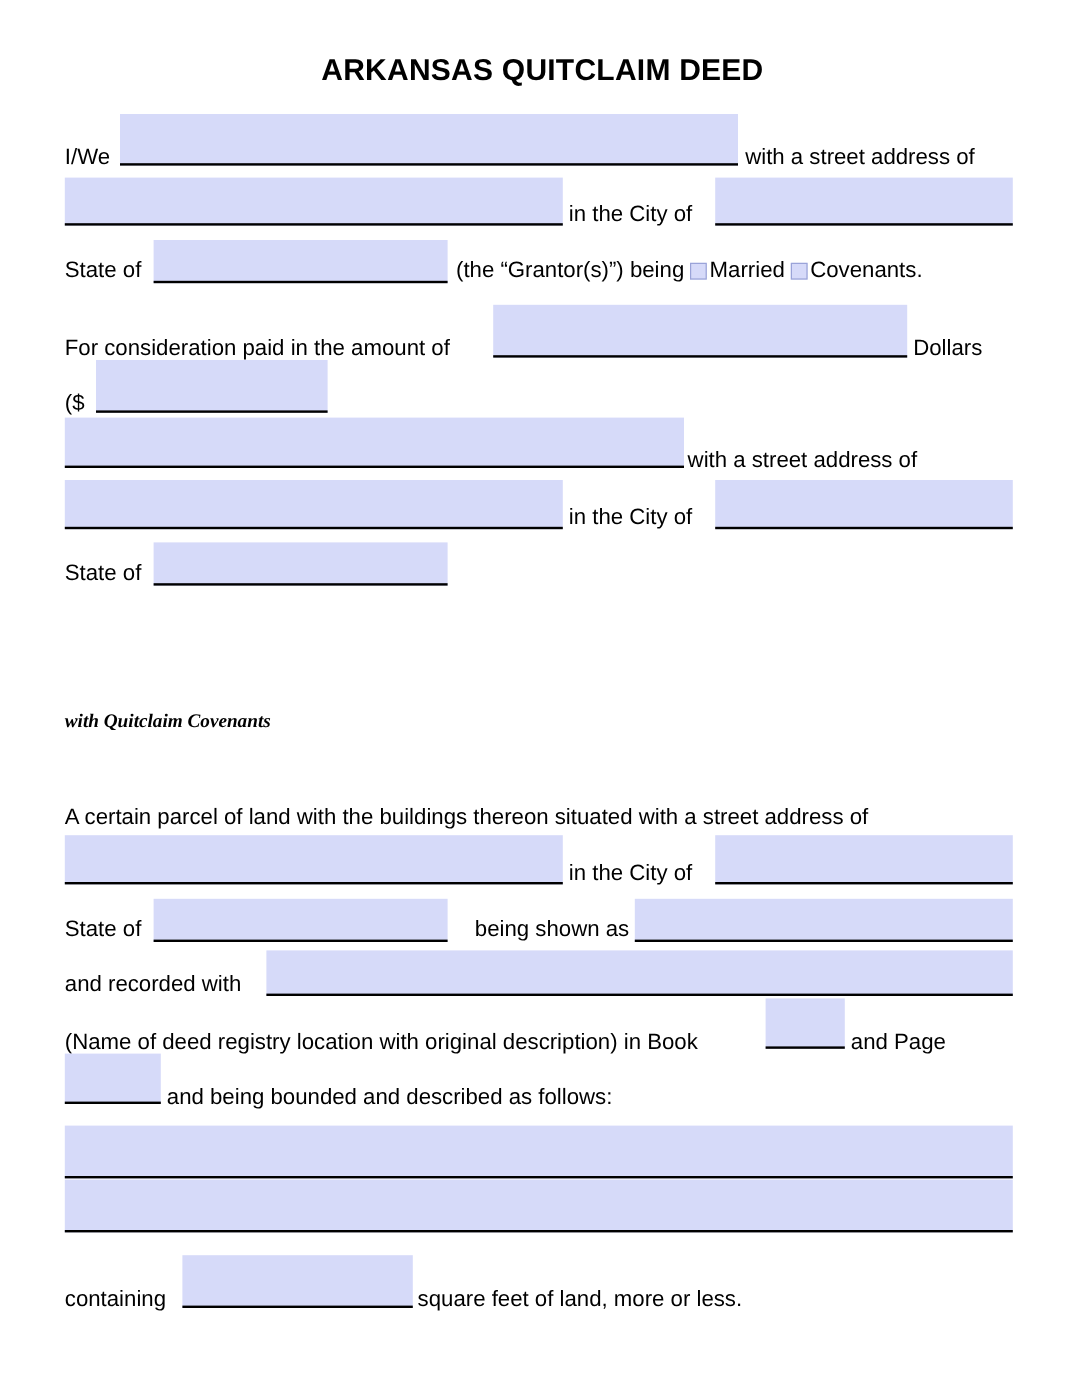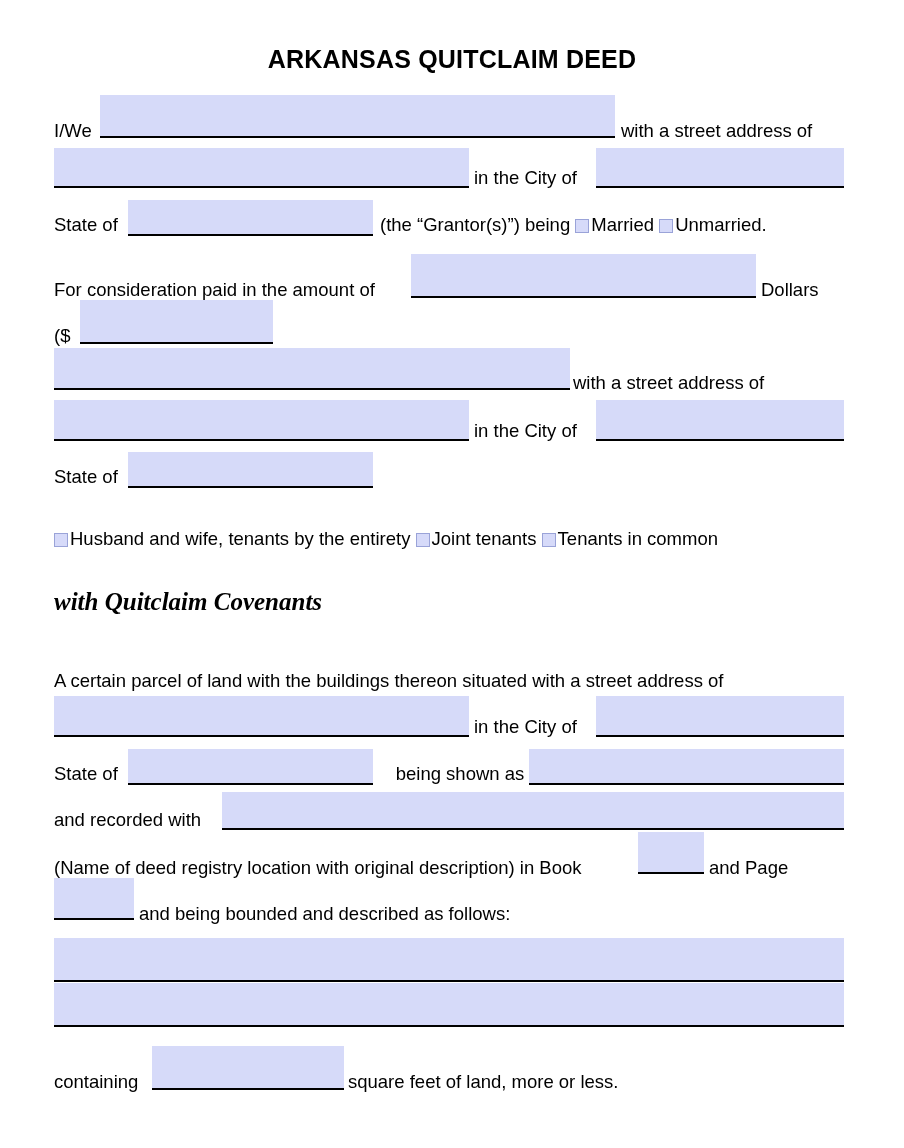--- a/index.html
+++ b/index.html
@@ -85,21 +85,21 @@
     cursor: pointer;
   }
 
   
   .covenants {
     position: absolute;
     left: 54px;
     font-family: "Liberation Serif", serif;
     font-weight: bold;
     font-style: italic;
-    font-size: 25px;
+    font-size: 16px;
     line-height: 24px;
     white-space: nowrap;
     text-align: center;
   }
 </style>
 </head>
 <body>
 
 <div class="page">
 
@@ -117,21 +117,21 @@
   <div class="row" style="left:474px; top:164px; width:140px;">
     <span class="txt">in the City of</span>
   </div>
   <input class="field underlined" type="text" style="left: 596px; top: 148px; width: 248px; height: 40px;" value="">
 
   <div class="row" style="top:211px;">
     <span class="txt">State of</span>
   </div>
   <input class="field underlined" type="text" style="left: 128px; top: 200px; width: 245px; height: 36px;" value="">
   <div class="row" style="left:380px; top:211px; width:500px;">
-    <span class="txt">(the “Grantor(s)”) being</span><span class="txt">&nbsp;</span><input class="cbx" type="checkbox" style=""><span class="txt">Married</span><span class="txt">&nbsp;</span><input class="cbx" type="checkbox" style=""><span class="txt">Unmarried.</span>
+    <span class="txt">(the “Grantor(s)”) being</span><span class="txt">&nbsp;</span><input class="cbx" type="checkbox" style=""><span class="txt">Married</span><span class="txt">&nbsp;</span><input class="cbx" type="checkbox" style=""><span class="txt">Covenants.</span>
   </div>
 
   <div class="row" style="top:276px;">
     <span class="txt">For consideration paid in the amount of</span>
   </div>
   <input class="field underlined" type="text" style="left: 411px; top: 254px; width: 345px; height: 44px;" value="">
   <div class="row" style="left:761px; top:276px; width:120px;">
     <span class="txt">Dollars</span>
   </div>
 
@@ -149,23 +149,20 @@
   <div class="row" style="left:474px; top:417px; width:140px;">
     <span class="txt">in the City of</span>
   </div>
   <input class="field underlined" type="text" style="left: 596px; top: 400px; width: 248px; height: 41px;" value="">
 
   <div class="row" style="top:463px;">
     <span class="txt">State of</span>
   </div>
   <input class="field underlined" type="text" style="left: 128px; top: 452px; width: 245px; height: 36px;" value="">
 
-  <div class="row" style="top:525px; width:840px;">
-    <input class="cbx" type="checkbox" style=""><span class="txt">Husband and wife, tenants by the entirety</span><span class="txt">&nbsp;</span><input class="cbx" type="checkbox" style=""><span class="txt">Joint tenants</span><span class="txt">&nbsp;</span><input class="cbx" type="checkbox" style=""><span class="txt">Tenants in common</span>
-  </div>
 
   <div class="covenants" style="top:590px;">with Quitclaim Covenants</div>
 
   <div class="row" style="top:667px; width:840px;">
     <span class="txt">A certain parcel of land with the buildings thereon situated with a street address of</span>
   </div>
 
   <input class="field underlined" type="text" style="left: 54px; top: 696px; width: 415px; height: 41px;" value="">
   <div class="row" style="left:474px; top:713px; width:140px;">
     <span class="txt">in the City of</span>

